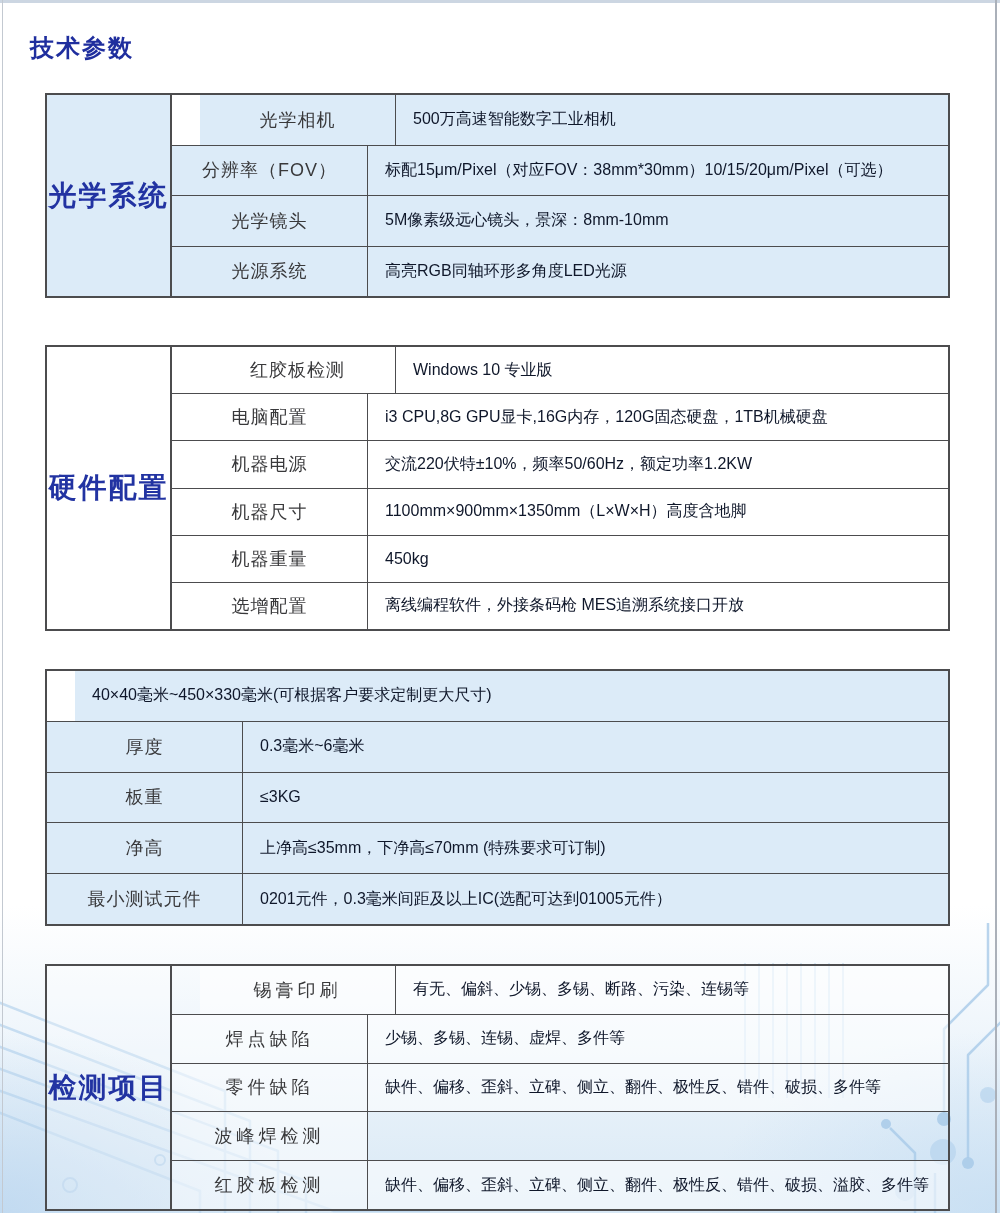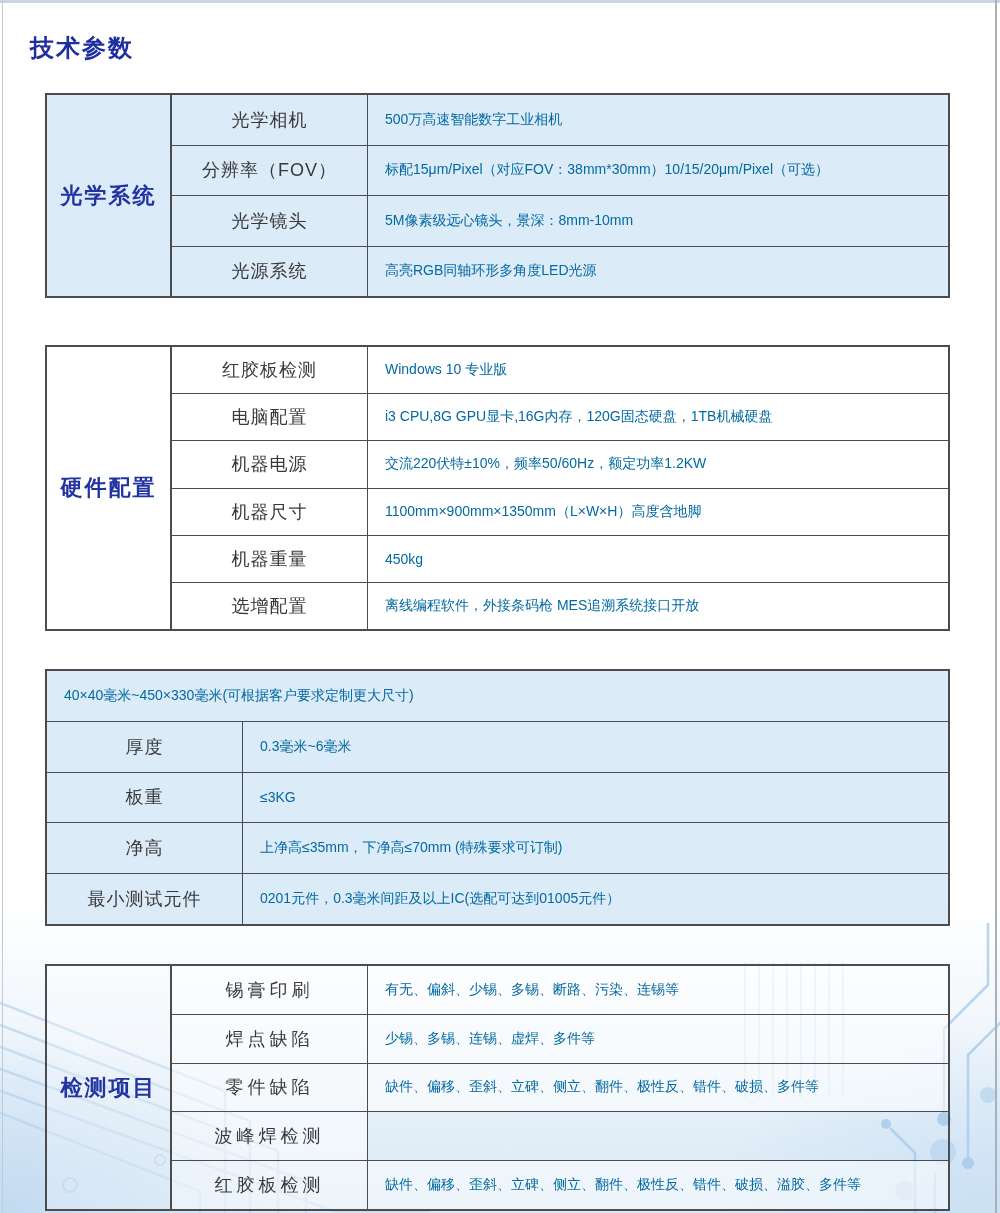--- a/index.html
+++ b/index.html
@@ -28,32 +28,32 @@
   }
   
   .spec-table{
     position:absolute;left:45px;width:905px;display:flex;
     border:2px solid #4c4c4e;box-sizing:border-box;z-index:3;
   }
   .cat-cell{
     width:123px;flex:0 0 123px;border-right:2px solid #4c4c4e;
     display:flex;align-items:center;justify-content:center;text-align:center;
   }
-  .cat-label{font-size:22px;font-weight:bold;color:#2233a2;letter-spacing:2px;white-space:nowrap;}
+  .cat-label{font-size:28px;font-weight:bold;color:#2233a2;letter-spacing:2px;white-space:nowrap;}
   .rows{flex:1;display:flex;flex-direction:column;}
   .row{flex:1;display:flex;border-top:1.5px solid #4c4c4e;min-height:0;}
-  .row:first-child{border-top:none;}
+  .row:first-child{border-top:none;padding-left:28px;}
   .param{
     width:195px;flex:0 0 195px;border-right:1.5px solid #4c4c4e;
     display:flex;align-items:center;justify-content:center;
     font-size:18px;color:#39393b;letter-spacing:1px;white-space:nowrap;
   }
   .value{
     flex:1;display:flex;align-items:center;padding-left:17px;
-    font-size:14px;color:#0369a1;white-space:nowrap;overflow:hidden;
+    font-size:16px;color:#0f172a;white-space:nowrap;overflow:hidden;
   }
   
   .t-blue .cat-cell,.t-blue .param,.t-blue .value{background:#dcebf8;}
   .t-white .cat-cell,.t-white .param,.t-white .value{background:#ffffff;}
   .t-glass .cat-cell{background:rgba(255,255,255,0.25);}
   .t-glass .param,.t-glass .value{background:rgba(255,255,255,0.55);}
   .t-glass .param{letter-spacing:4px;}
   #table-optical{top:93px;height:205px;}
   #table-hardware{top:345px;height:286px;}
   #table-pcb{top:669px;height:257px;}

